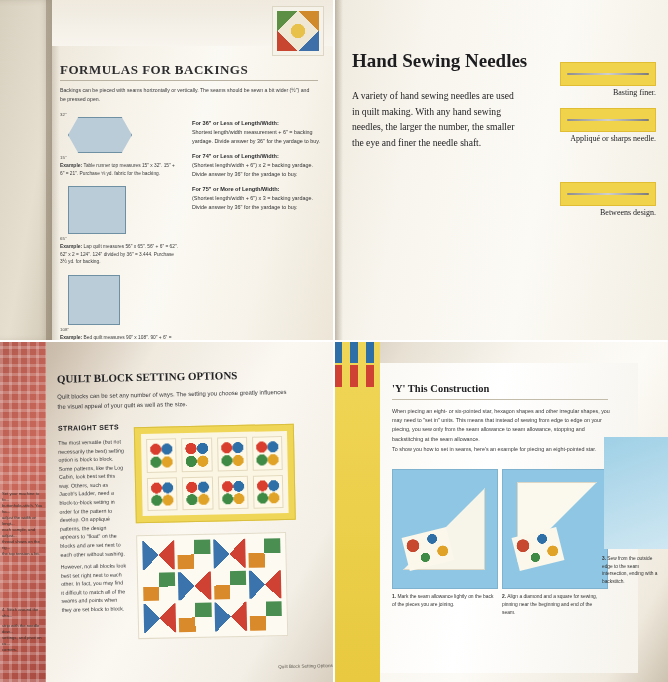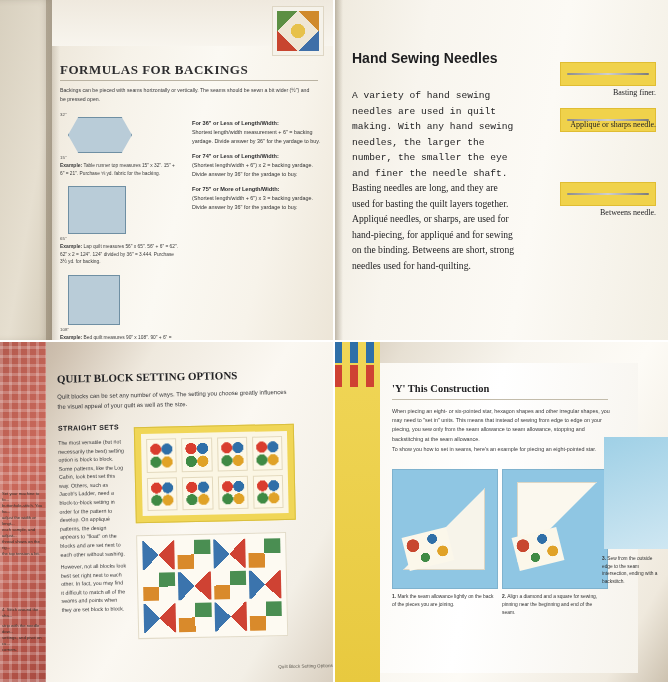--- a/index.html
+++ b/index.html
@@ -31,29 +31,29 @@
   .p1 .shape-sq2{width:50px;height:48px;margin:6px 0 2px 8px;background:#b9ccd8;border:1px solid #6f8fa3;}
   .p1 .dimlbl{font-size:4.4px;color:#4a4a4a;}
   .p1 .ex{font-size:4.8px;line-height:1.55;color:#3b3b3b;margin:2px 0 8px 0;}
   .p1 .ex b{font-size:5px;}
   .p1 .sub{font-weight:bold;font-size:5.6px;color:#2d2d2f;display:block;margin-top:7px;}
   .p1 .blk{display:block;margin-bottom:9px;}
 
   
   .p2{background:linear-gradient(100deg,#efeade 0%,#f8f5ee 25%,#fcfaf5 60%,#f2eee3 100%);}
   .p2 .edge{position:absolute;left:0;top:0;width:9px;height:341px;background:linear-gradient(90deg,rgba(110,96,72,.45),rgba(110,96,72,0));}
-  .p2 h2{position:absolute;left:18px;top:50px;margin:0;font-family:Liberation Sans, sans-serif;font-size:14px;color:#1d1d1f;font-weight:bold;}
+  .p2 h2{position:absolute;left:18px;top:50px;margin:0;font-family:Liberation Serif, serif;font-size:19px;color:#1d1d1f;font-weight:bold;}
   .p2 .para{position:absolute;left:18px;width:164px;font-family:"Liberation Serif",serif;font-size:9.6px;line-height:1.62;color:#232325;}
-  .p2 .para.a{top:88px;font-family:Liberation Mono, monospace;}
+  .p2 .para.a{top:88px;}
   .p2 .para.b{top:180px;}
   .p2 .needlebox{position:absolute;right:12px;width:94px;height:22px;background:#f0d24b;border:1px solid #e0bd33;}
   .p2 .needlebox .needle{position:absolute;left:6px;right:6px;top:50%;height:2px;transform:translateY(-50%);background:linear-gradient(90deg,#8d8d8d,#cfcfcf,#7a7a7a);border-radius:1px;}
   .p2 .ncap{position:absolute;right:12px;font-family:"Liberation Serif",serif;font-size:8px;color:#232325;}
   .p2 .nb1{top:62px;} .p2 .nc1{top:88px;}
-  .p2 .nb2{top:108px;} .p2 .nc2{top:120px;}
+  .p2 .nb2{top:108px;} .p2 .nc2{top:134px;}
   .p2 .nb3{top:182px;} .p2 .nc3{top:208px;}
 
   
   .p3{background:linear-gradient(120deg,#b9a79a 0%,#cdbfae 12%,#efe9de 30%,#fbf8f2 55%,#f3efe6 82%,#d9cfc0 100%);}
   .p3 .leftstrip{position:absolute;left:0;top:0;width:46px;height:341px;background:linear-gradient(120deg,#b35a4e,#c9685a 40%,#a84a40);}
   .p3 .leftstrip .check{position:absolute;inset:0;background:
      repeating-linear-gradient(0deg,rgba(255,255,255,.22) 0 3px,transparent 3px 9px),
      repeating-linear-gradient(90deg,rgba(255,255,255,.22) 0 3px,transparent 3px 9px);}
   .p3 .leftpage{position:absolute;left:0;top:0;width:46px;height:341px;}
   .p3 .tinytext{position:absolute;left:2px;width:42px;font-size:4.2px;line-height:1.5;color:#33302c;}
@@ -157,36 +157,35 @@
         <span class="sub">For 75" or More of Length/Width:</span>
         <span>(Shortest length/width + 6") x 3 = backing yardage. Divide answer by 36" for the yardage to buy.</span>
       </div>
     </div>
   </div>
 
   <div class="panel p2">
     <div class="edge"></div>
     <h2>Hand Sewing Needles</h2>
     <div class="para a">A variety of hand sewing needles are used in quilt making. With any hand sewing needles, the larger the number, the smaller the eye and finer the needle shaft.</div>
-    <div class="para b">Basting needles are long, and they are used for basting the quilt layers together. Appliqué needles, or sharps, are used for hand-piecing, for appliqué and for sewing on the binding. Betweens are short, strong needles used for hand-quilting.</div>
 
     <div class="needlebox nb1">
         <div class="needle"></div>
       </div>
     <div class="ncap nc1">Basting finer.</div>
 
     <div class="needlebox nb2">
         <div class="needle"></div>
       </div>
     <div class="ncap nc2">Appliqué or sharps needle.</div>
 
     <div class="needlebox nb3">
         <div class="needle"></div>
       </div>
-    <div class="ncap nc3">Betweens needle.</div>
+    <div class="ncap nc3">Betweens design.</div>
   </div>
 
   <div class="panel p3">
     <div class="leftstrip">
         <div class="check"></div>
       </div>
     <div class="leftpage">
       <div class="tinytext" style="top:150px">Set your machine to fo...</div>
       <div class="tinytext" style="top:162px">buttonhole-stitch. You ha...</div>
       <div class="tinytext" style="top:174px">adjust the width or lengt...</div>

